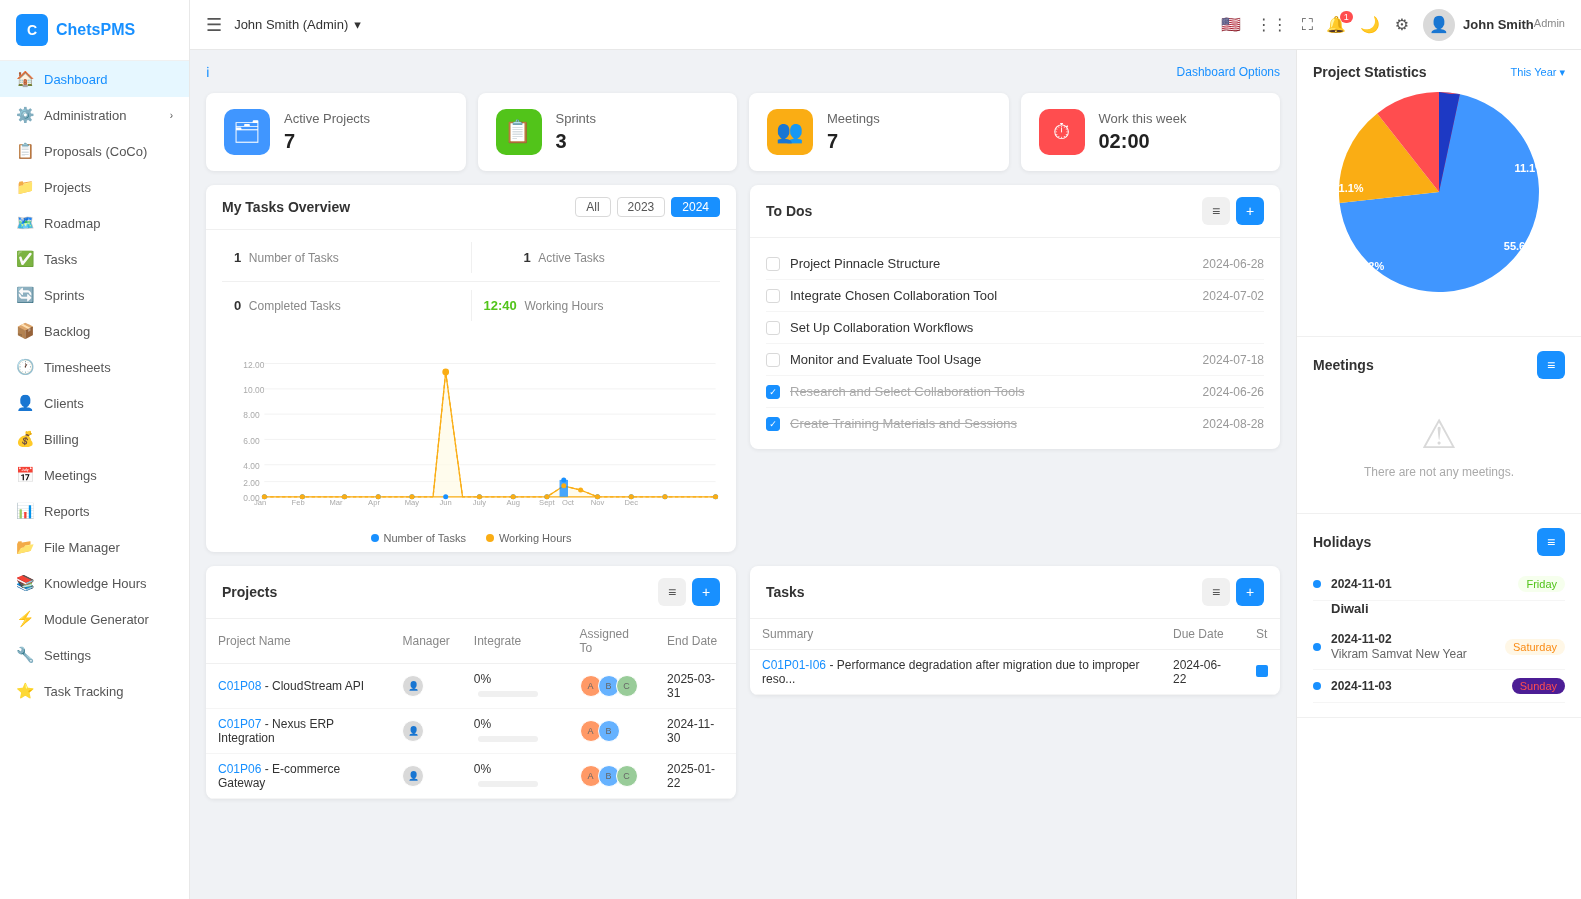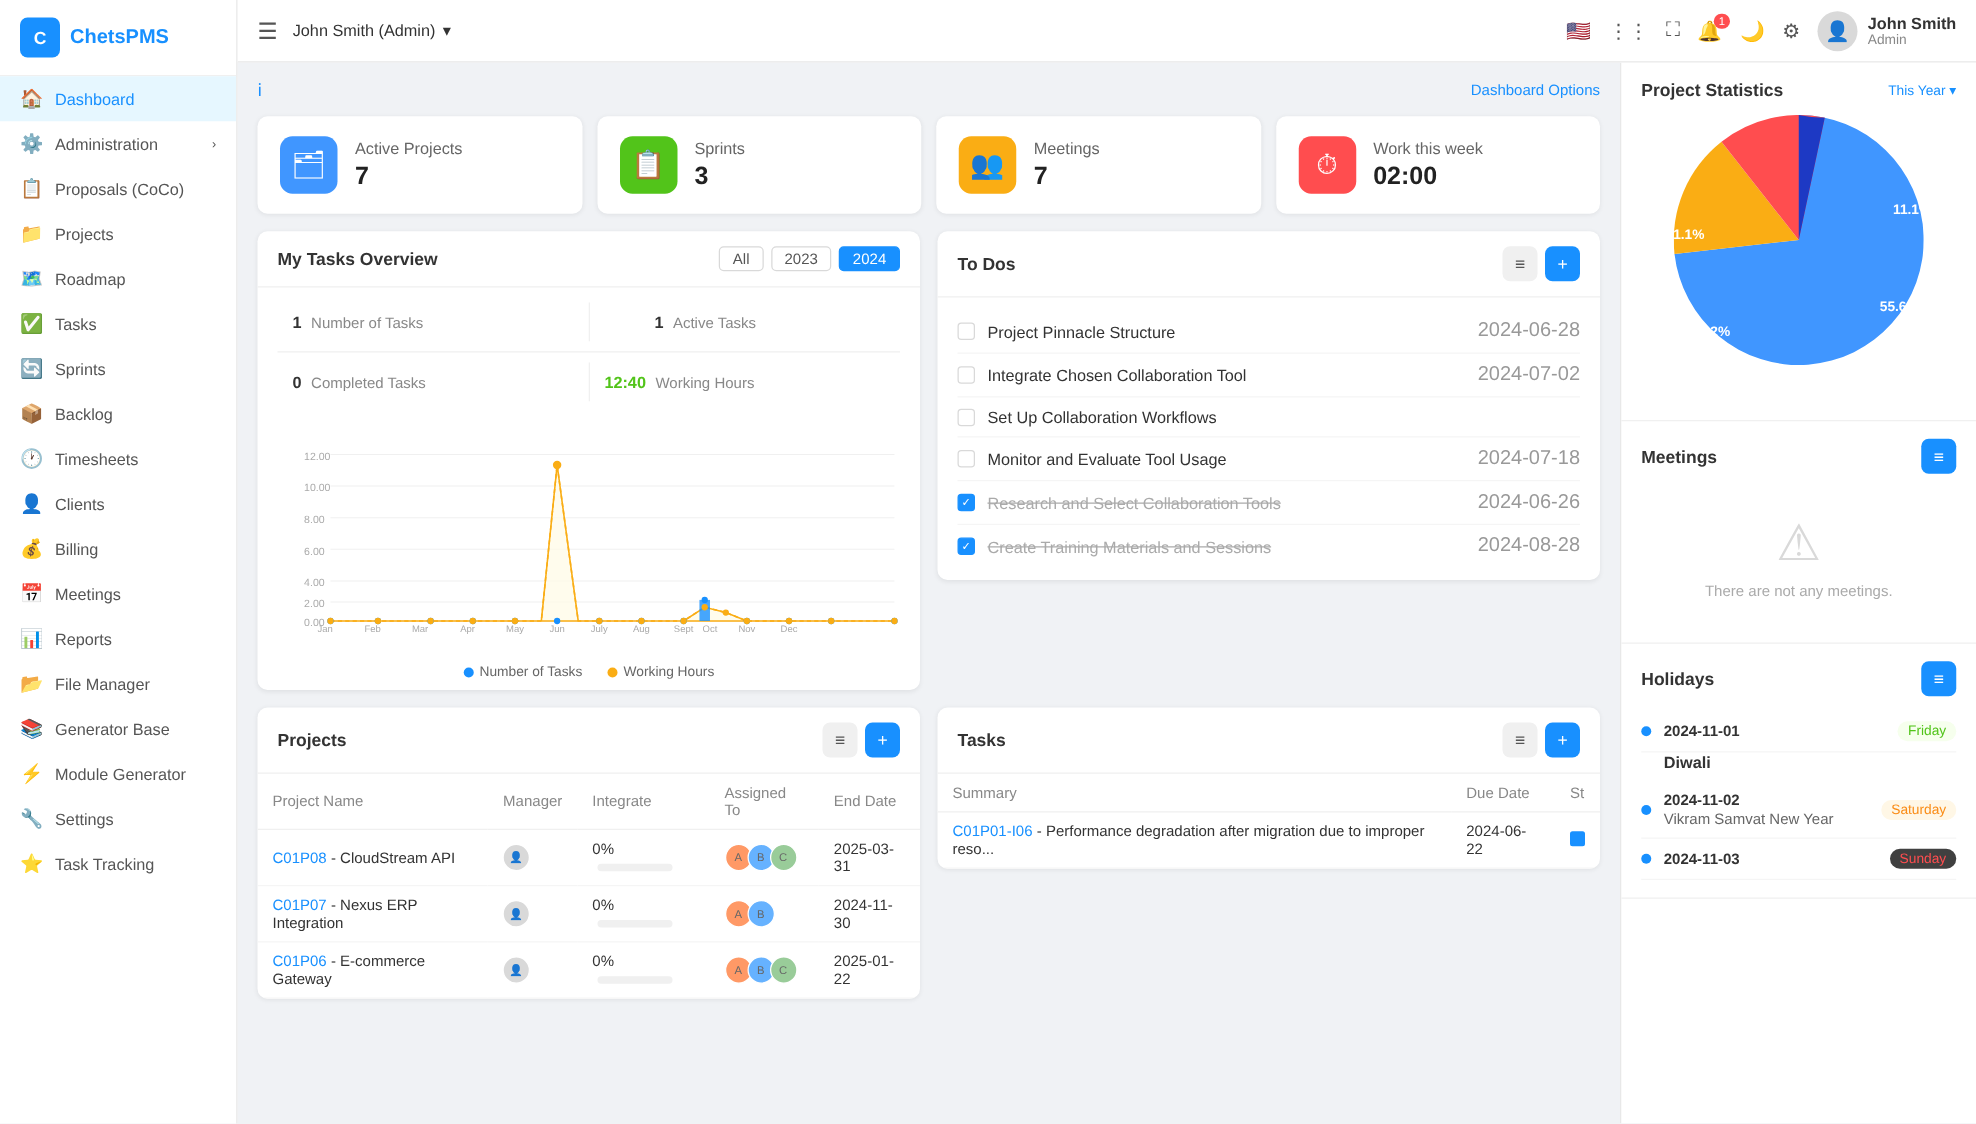--- a/index.html
+++ b/index.html
@@ -18,21 +18,21 @@
     
     .main-area { flex: 1; display: flex; flex-direction: column; overflow: hidden; }
     .topbar { background: #fff; border-bottom: 1px solid #e8e8e8; display: flex; align-items: center; padding: 0 16px; height: 50px; gap: 12px; flex-shrink: 0; }
     .topbar-hamburger { font-size: 18px; cursor: pointer; color: #555; }
     .topbar-user { display: flex; align-items: center; gap: 6px; cursor: pointer; font-size: 13px; }
     .topbar-spacer { flex: 1; }
     .topbar-icons { display: flex; align-items: center; gap: 14px; }
     .topbar-icon { font-size: 16px; color: #555; cursor: pointer; position: relative; }
     .topbar-badge { position: absolute; top: -4px; right: -6px; background: #ff4d4f; color: white; font-size: 9px; border-radius: 10px; padding: 1px 4px; }
     .topbar-avatar { width: 32px; height: 32px; border-radius: 50%; background: #d9d9d9; overflow: hidden; display: flex; align-items: center; justify-content: center; }
-    .topbar-user-info { display: flex; flex-direction: column; }
+    .topbar-user-info { display: flex; flex-direction: row; }
     .topbar-user-name { font-weight: 600; font-size: 13px; }
     .topbar-user-role { font-size: 11px; color: #888; }
 
     
     .content-area { display: flex; flex: 1; overflow: hidden; }
     .main-content { flex: 1; overflow-y: auto; padding: 12px 16px; }
     .right-panel { width: 285px; background: #fff; border-left: 1px solid #e8e8e8; overflow-y: auto; flex-shrink: 0; }
 
     
     .dash-header { display: flex; justify-content: space-between; align-items: center; margin-bottom: 12px; }
@@ -79,21 +79,21 @@
     .legend-dot { width: 8px; height: 8px; border-radius: 50%; }
 
     
     .todo-list { padding: 10px 16px; }
     .todo-item { display: flex; align-items: center; gap: 10px; padding: 8px 0; border-bottom: 1px solid #f5f5f5; }
     .todo-item:last-child { border-bottom: none; }
     .todo-check { width: 14px; height: 14px; border: 1.5px solid #d9d9d9; border-radius: 3px; flex-shrink: 0; background: white; }
     .todo-check.checked { background: #1890ff; border-color: #1890ff; display: flex; align-items: center; justify-content: center; color: white; font-size: 9px; }
     .todo-text { flex: 1; font-size: 13px; }
     .todo-text.strikethrough { text-decoration: line-through; color: #aaa; }
-    .todo-date { font-size: 16px; color: #999; flex-shrink: 0; }
+    .todo-date { font-size: 12px; color: #999; flex-shrink: 0; }
 
     
     .table-wrap { overflow-x: auto; }
     table { width: 100%; border-collapse: collapse; }
     th { font-size: 12px; color: #888; font-weight: 500; padding: 8px 12px; border-bottom: 1px solid #f0f0f0; text-align: left; }
     td { padding: 8px 12px; font-size: 12px; border-bottom: 1px solid #f5f5f5; }
     .project-link { color: #1890ff; text-decoration: none; cursor: pointer; }
     .progress-bar-wrap { width: 60px; height: 6px; background: #f0f0f0; border-radius: 3px; overflow: hidden; display: inline-block; vertical-align: middle; margin-left: 4px; }
     .progress-bar-fill { height: 100%; background: #1890ff; border-radius: 3px; }
     .avatar-sm { width: 22px; height: 22px; border-radius: 50%; background: #d9d9d9; display: inline-flex; align-items: center; justify-content: center; font-size: 9px; color: #666; margin-right: -4px; border: 1.5px solid white; }
@@ -113,21 +113,21 @@
 
     
     .holiday-item { display: flex; align-items: center; gap: 10px; padding: 8px 0; border-bottom: 1px solid #f5f5f5; justify-content: flex-end; }
     .holiday-dot { width: 8px; height: 8px; border-radius: 50%; background: #1890ff; flex-shrink: 0; }
     .holiday-info { flex: 1; }
     .holiday-date { font-size: 12px; font-weight: 600; color: #333; }
     .holiday-name { font-size: 12px; color: #666; margin-top: 1px; }
     .holiday-day { font-size: 11px; padding: 2px 8px; border-radius: 10px; font-weight: 500; }
     .holiday-day.friday { background: #f6ffed; color: #52c41a; }
     .holiday-day.saturday { background: #fff7e6; color: #fa8c16; }
-    .holiday-day.sunday { background: #404040; color: #ff4d4f; }
+    .holiday-day.sunday { background: #4c1d95; color: #ff4d4f; }
 
     
     .status-badge { width: 12px; height: 12px; border-radius: 2px; display: inline-block; }
     .status-badge.orange { background: #faad14; }
     .status-badge.blue { background: #1890ff; }
 
     
     .stats-divider { width: 1px; background: #f0f0f0; margin: 0; }
   </style>
 </head>
@@ -204,21 +204,21 @@
     <span>Reports</span>
 
   </div>
       <div class="sidebar-item">
     <span class="item-icon">📂</span>
     <span>File Manager</span>
 
   </div>
       <div class="sidebar-item">
     <span class="item-icon">📚</span>
-    <span>Generator Base</span>
+    <span>Knowledge Hours</span>
 
   </div>
       <div class="sidebar-item">
     <span class="item-icon">⚡</span>
     <span>Module Generator</span>
 
   </div>
       <div class="sidebar-item">
     <span class="item-icon">🔧</span>
     <span>Settings</span>

